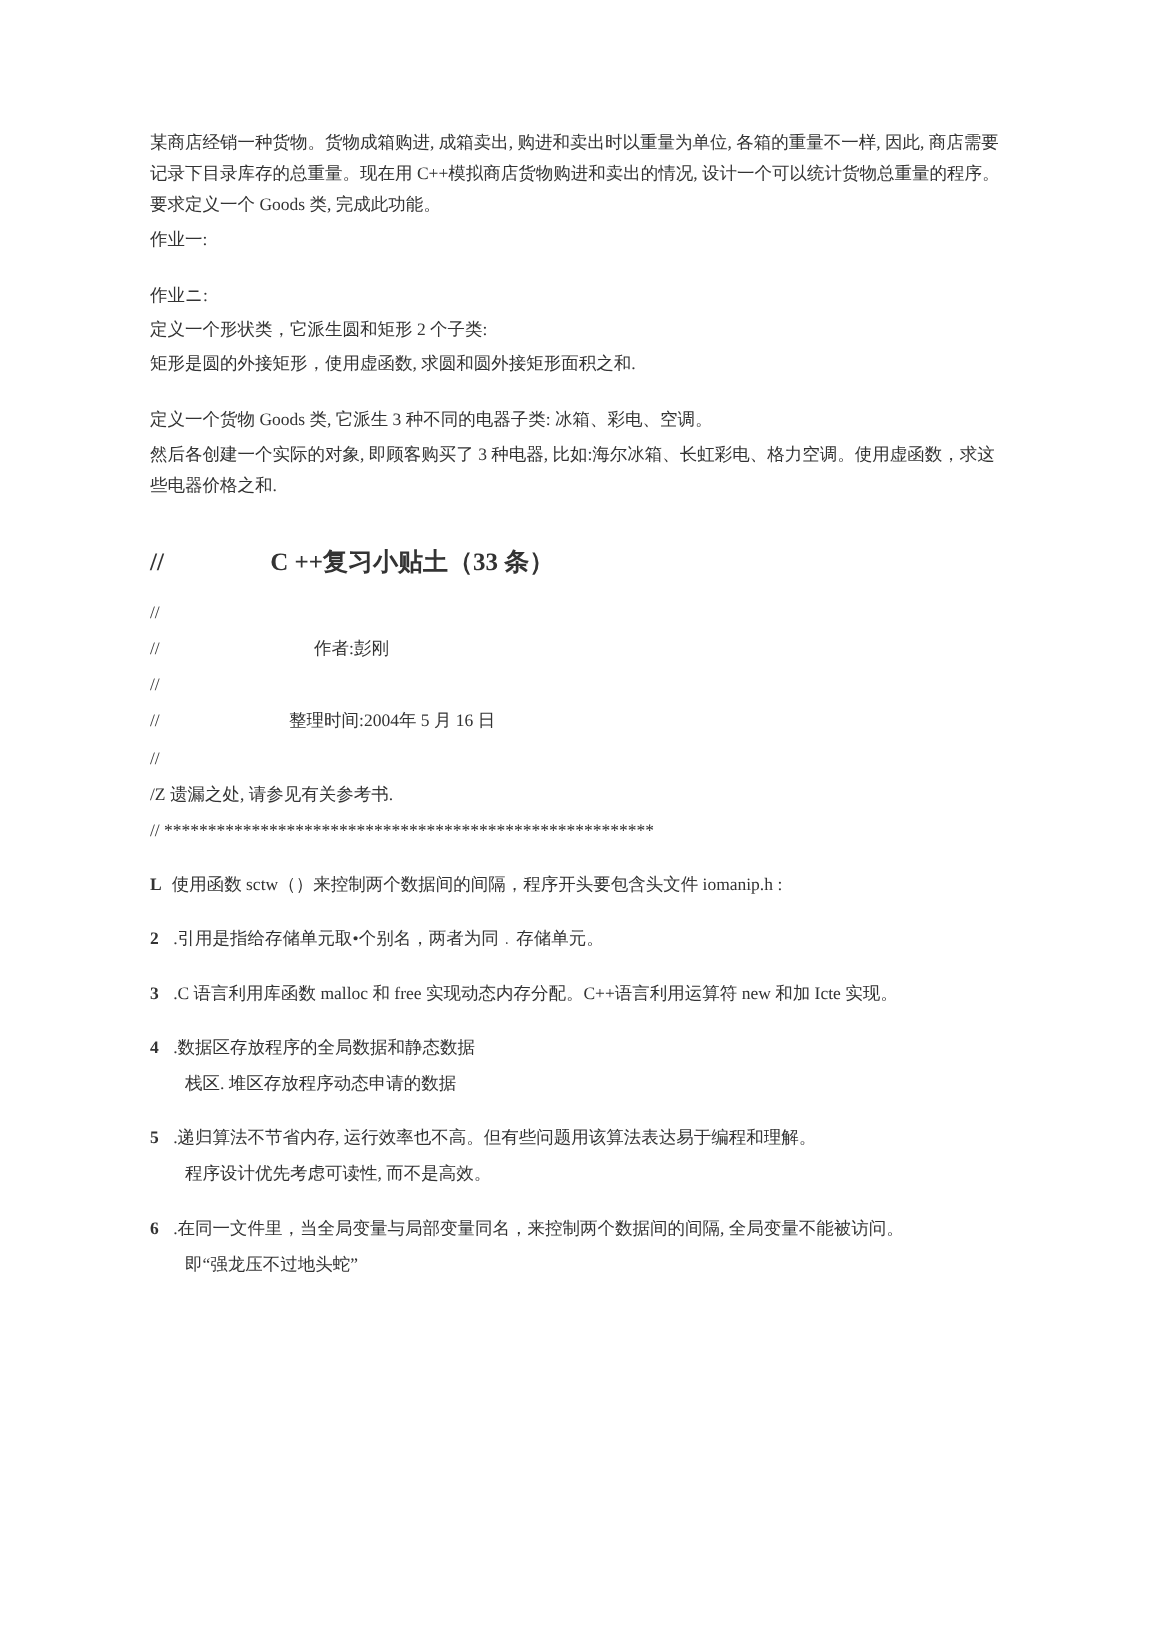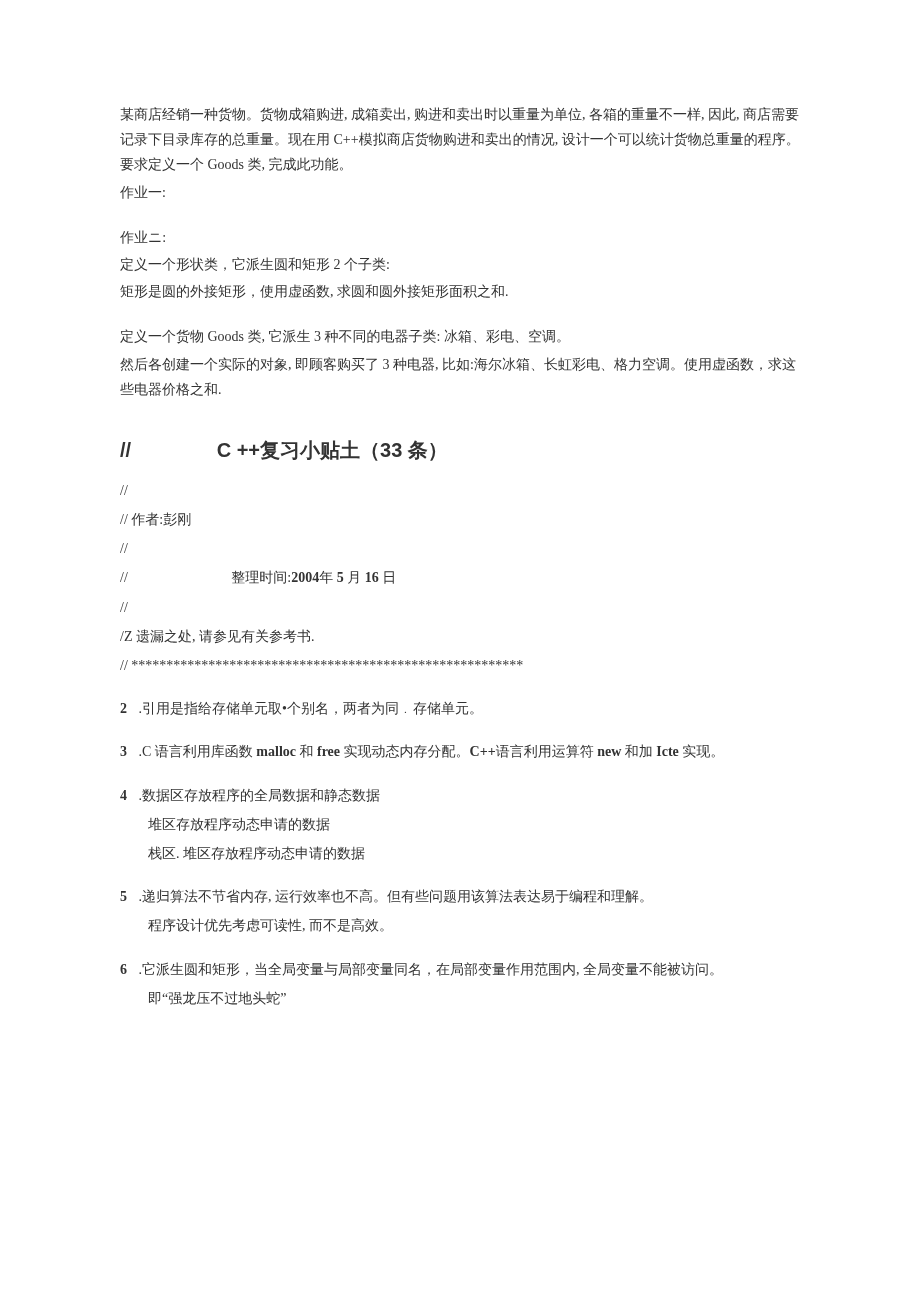--- a/index.html
+++ b/index.html
@@ -16,38 +16,38 @@
     .section {
       margin-bottom: 20px;
     }
     .para {
       margin: 2px 0;
     }
     .title-main {
       font-size: 20px;
       font-weight: bold;
       margin: 30px 0 10px 0;
-      font-family: Liberation Sans, sans-serif;
+      font-family: Liberation Serif, serif;
     }
     .comment-line {
       margin: 4px 0;
     }
     .list-item {
       margin: 18px 0;
     }
     .list-item .num {
       font-weight: bold;
       margin-right: 8px;
     }
     .list-item .sub {
       margin-left: 28px;
       margin-top: 4px;
     }
     .inline-bold {
-      font-weight: bold;
+      font-weight: normal;
       margin-top: 24px;
     }
     .stars {
       letter-spacing: 0;
     }
   </style>
 </head>
 <body>
 
 <div class="section">
@@ -67,47 +67,49 @@
 </div>
 
 <div>
   <div class="title-main">
     <span>//</span>
     <span style="margin-left:80px">C ++复习小贴土（33 条）</span>
   </div>
   <div class="comment-line">//</div>
   <div class="comment-line">
     <span> //</span>
-    <span style="">作者:彭刚</span>
+    <span style="margin-left:120px">作者:彭刚</span>
   </div>
   <div class="comment-line">//</div>
   <div class="comment-line">
     <span>//</span>
     <span style="margin-left:100px">
       <span>整理时间:</span><span class="inline-bold">2004</span><span>年 </span><span class="inline-bold">5</span><span> 月 </span><span class="inline-bold">16</span><span> 日</span>
     </span>
   </div>
   <div class="comment-line">//</div>
   <div class="comment-line">/Z 遗漏之处, 请参见有关参考书.</div>
   <div class="comment-line stars"> // ********************************************************</div>
 </div>
 
 <div id="items-container">
     <div class="list-item">
+      <div><span class="num">L</span><span>使用函数 </span><span class="inline-bold">sctw</span><span>（）来控制两个数据间的间隔，程序开头要包含头文件 </span><span class="inline-bold">iomanip.h</span><span> :</span></div>
+    </div>
+    <div class="list-item">
       <div><span class="num">2</span><span> .引用是指给存储单元取•个别名，两者为同﹒存储单元。</span></div>
     </div>
     <div class="list-item">
       <div><span class="num">3</span><span> .C 语言利用库函数 </span><span class="inline-bold">malloc</span><span> 和 </span><span class="inline-bold">free</span><span> 实现动态内存分配。</span><span class="inline-bold">C++</span><span>语言利用运算符 </span><span class="inline-bold">new</span><span> 和加 </span><span class="inline-bold">Icte</span><span> 实现。</span></div>
     </div>
     <div class="list-item">
       <div><span class="num">4</span><span> .数据区存放程序的全局数据和静态数据</span></div>
-      <div class="sub">堆区存放程序动态申请的数据</div>
       <div class="sub">栈区. 堆区存放程序动态申请的数据</div>
     </div>
     <div class="list-item">
       <div><span class="num">5</span><span> .递归算法不节省内存, 运行效率也不高。但有些问题用该算法表达易于编程和理解。</span></div>
       <div class="sub">程序设计优先考虑可读性, 而不是高效。</div>
     </div>
     <div class="list-item">
-      <div><span class="num">6</span><span> .它派生圆和矩形，当全局变量与局部变量同名，在局部变量作用范围内, 全局变量不能被访问。</span></div>
+      <div><span class="num">6</span><span> .在同一文件里，当全局变量与局部变量同名，来控制两个数据间的间隔, 全局变量不能被访问。</span></div>
       <div class="sub">即“强龙压不过地头蛇”</div>
     </div>
   </div>
 
 </body></html>

